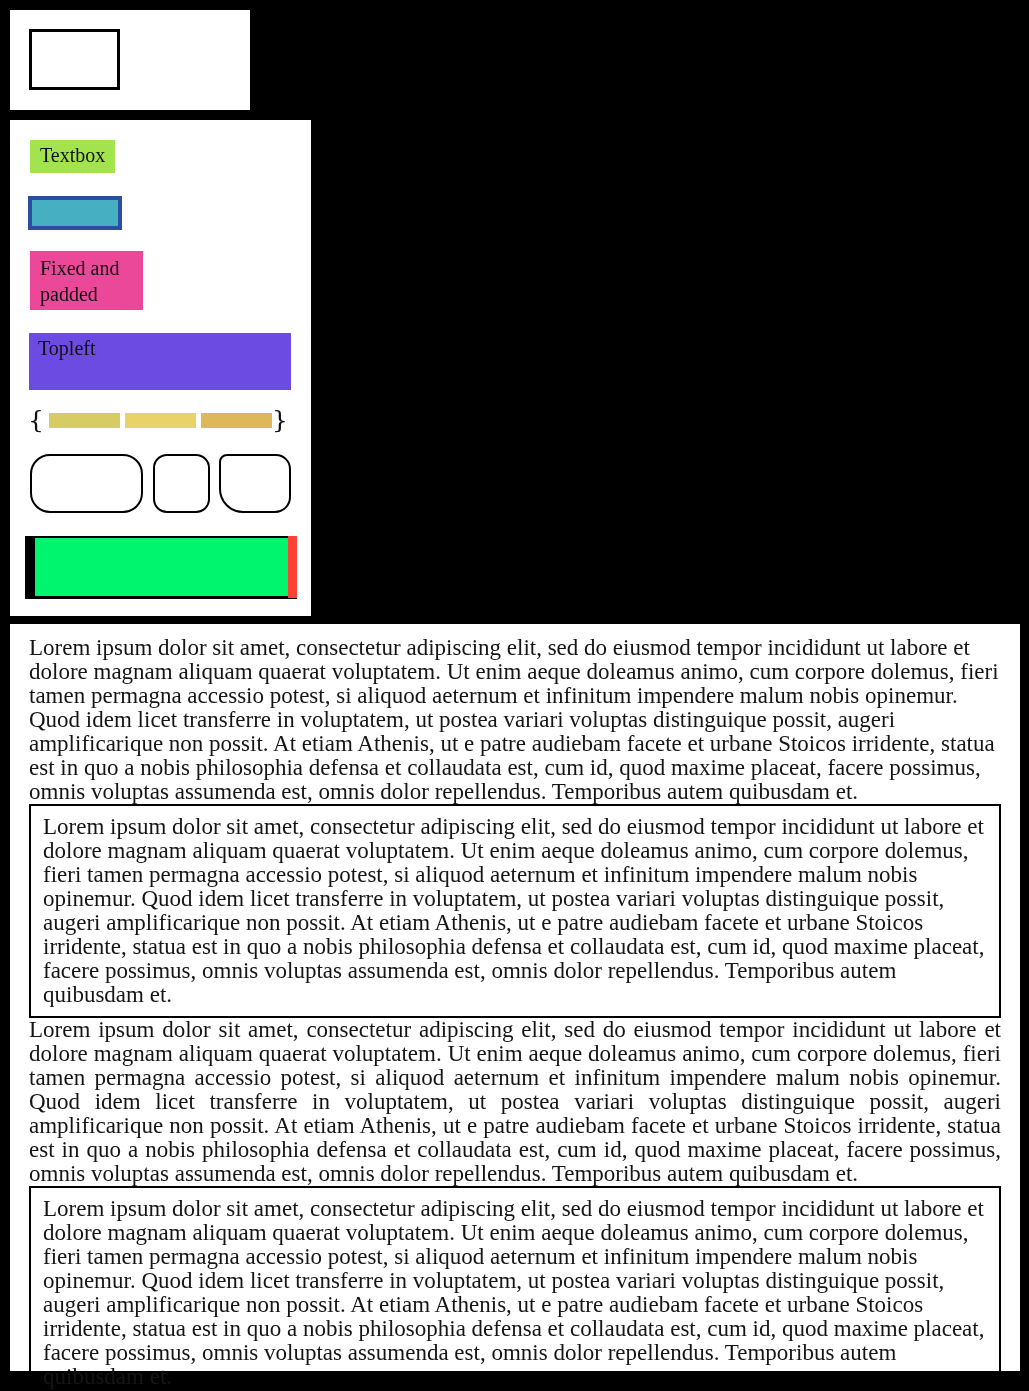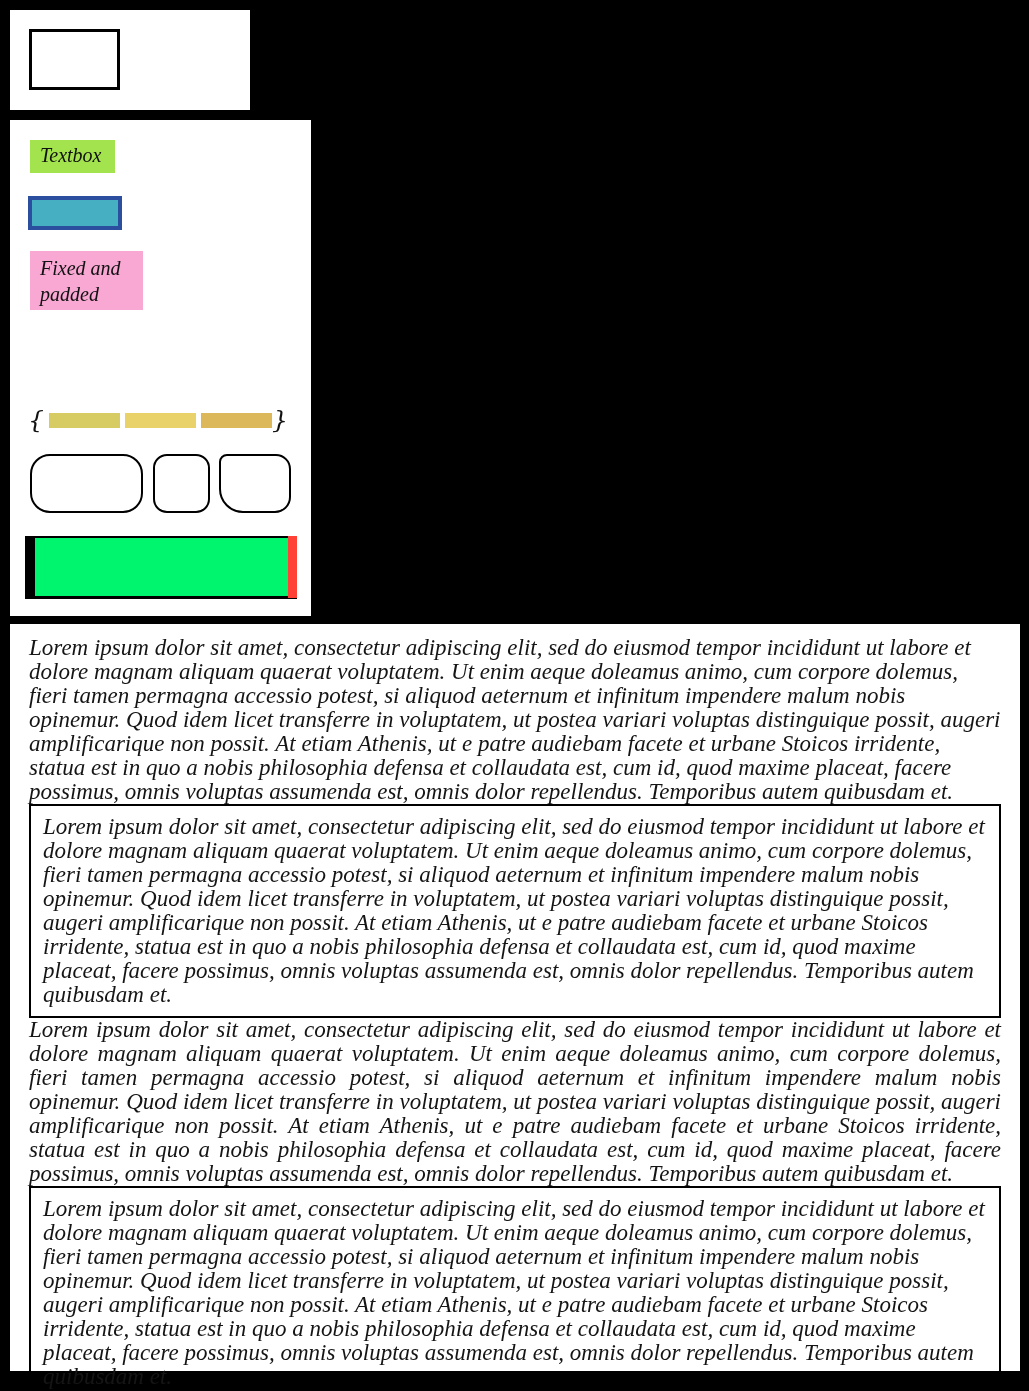--- a/index.html
+++ b/index.html
@@ -3,21 +3,21 @@
 <meta charset="utf-8">
 <style>
   html,body{margin:0;padding:0;}
   body{
     width:1029px;height:1391px;
     background:#000;
     position:relative;
     overflow:hidden;
     font-family:"Liberation Serif", serif;
   }
-  .panel{position:absolute;background:#fff;font-style:italic;}
+  .panel{position:absolute;background:#fff;}
 
   
   .panel-top{left:10px;top:10px;width:240px;height:100px;}
   .outlined-inner-box{
     position:absolute;left:19px;top:19px;width:91px;height:61px;
     box-sizing:border-box;border:3px solid #000;background:#fff;
   }
 
   
   .panel-widgets{left:10px;top:120px;width:301px;height:496px;}
@@ -93,22 +93,23 @@
 <div class="panel panel-top">
   <div class="outlined-inner-box"></div>
 </div>
 
 <div class="panel panel-widgets">
 
   <div class="label-box textbox-label" style="background-color: rgb(163, 228, 78);">Textbox</div>
 
   <div class="teal-box" style="background-color: rgb(71, 175, 194); border-color: rgb(43, 79, 158);"></div>
 
-  <div class="label-box fixed-padded" style="background-color: #f9a8d4;">Fixed and padded</div>
+  <div class="label-box fixed-padded" style="background-color: #ec4899;">Fixed and padded</div>
 
+  <div class="label-box topleft-box" style="background-color: rgb(108, 75, 227);">Topleft</div>
 
   <div class="brace-row">
     <span class="brace">{</span>
     <span class="swatch" style="background-color: rgb(215, 204, 99);"></span>
     <span class="swatch" style="background-color: rgb(234, 210, 107);"></span>
     <span class="swatch" style="background-color: rgb(221, 184, 90);"></span>
     <span class="brace">}</span>
   </div>
 
   <div class="rounded-row">

